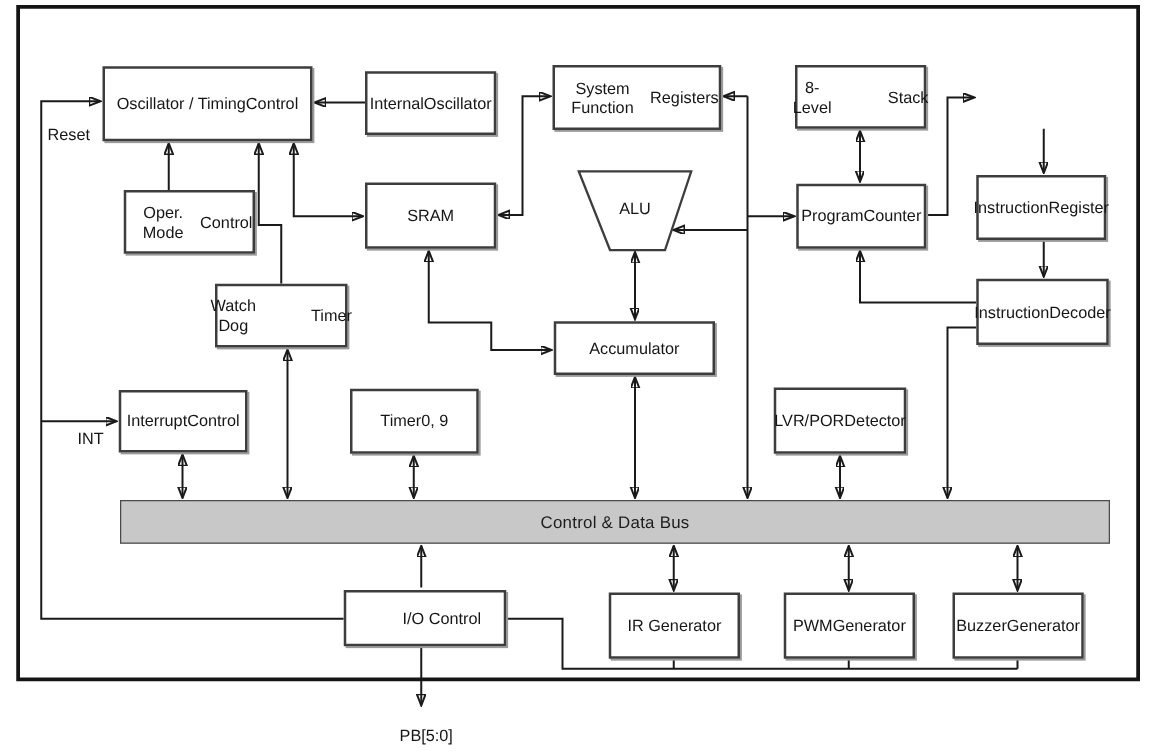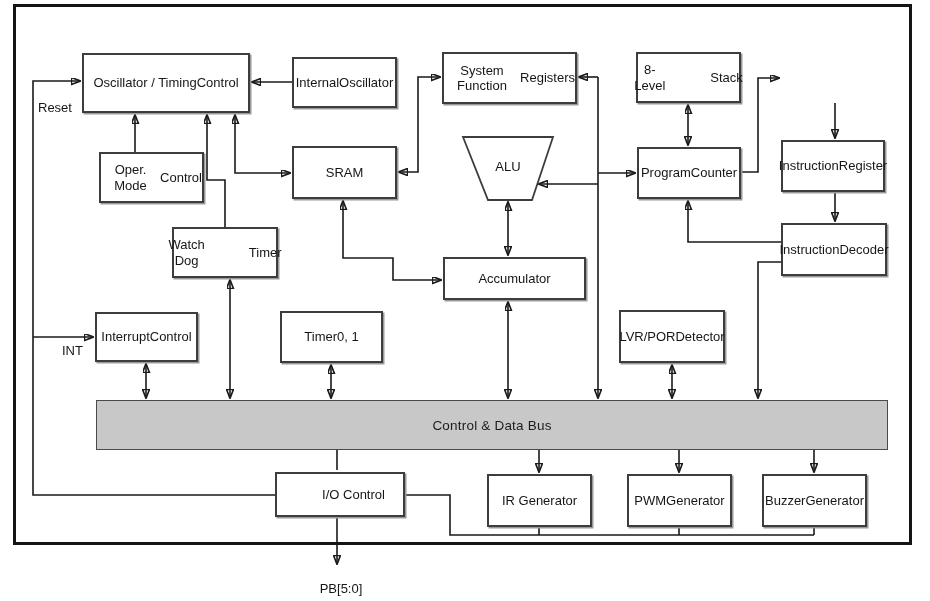--- a/index.html
+++ b/index.html
@@ -17,21 +17,21 @@
   .block{
     position:absolute;display:flex;flex-direction:row;align-items:center;
     justify-content:center;background:#ffffff;border:2px solid #3d3d3d;
     box-shadow:1.5px 1.5px 0 0 #9a9a9a;box-sizing:border-box;
     font-size:13px;line-height:15.5px;text-align:center;color:#161616;
   }
   .floating-label{
     position:absolute;font-size:13px;color:#161616;white-space:nowrap;
   }
   .bus{
-    position:absolute;left:96px;top:400px;width:792px;height:50px;
+    position:absolute;left:96px;top:400px;width:792px;height:35px;
     background:#c8c8c8;border:1.6px solid #4a4a4a;box-sizing:border-box;
     display:flex;align-items:center;justify-content:center;
     font-size:13.5px;color:#1c1c1c;letter-spacing:.2px;
   }
   .alu-label{
     position:absolute;left:478px;top:159px;width:60px;text-align:center;
     font-size:13px;color:#161616;
   }
 </style>
 </head>
@@ -137,33 +137,33 @@
     <span>Counter</span>
   </div>
   <div class="block" style="left:781px;top:140px;width:104px;height:52px;">
     <span>Instruction</span>
     <span>Register</span>
   </div>
   <div class="block" style="left:172px;top:227px;width:106px;height:51px;gap:44px;">
     <span>Watch Dog</span>
     <span>Timer</span>
   </div>
-  <div class="block" style="left:443px;top:257px;width:143px;height:43px;">
+  <div class="block" style="left:443px;top:257px;width:129px;height:43px;">
     <span>Accumulator</span>
   </div>
   <div class="block" style="left:781px;top:223px;width:106px;height:53px;">
     <span>Instruction</span>
     <span>Decoder</span>
   </div>
   <div class="block" style="left:95px;top:312px;width:103px;height:50px;">
     <span>Interrupt</span>
     <span>Control</span>
   </div>
   <div class="block" style="left:280px;top:311px;width:103px;height:52px;">
-    <span>Timer0, 1</span>
+    <span>Timer0, 9</span>
   </div>
   <div class="block" style="left:619px;top:310px;width:106px;height:53px;">
     <span>LVR/POR</span>
     <span>Detector</span>
   </div>
   <div class="block" style="left:275px;top:472px;width:130px;height:45px;padding-left:27px;">
     <span>I/O Control</span>
   </div>
   <div class="block" style="left:487px;top:474px;width:105px;height:53px;">
     <span>IR Generator</span>

